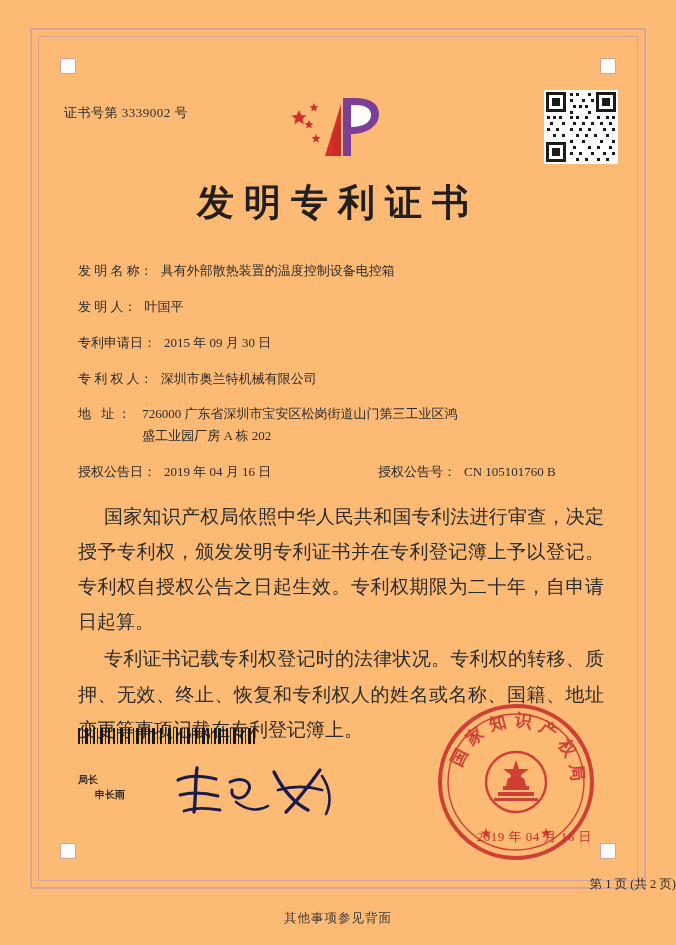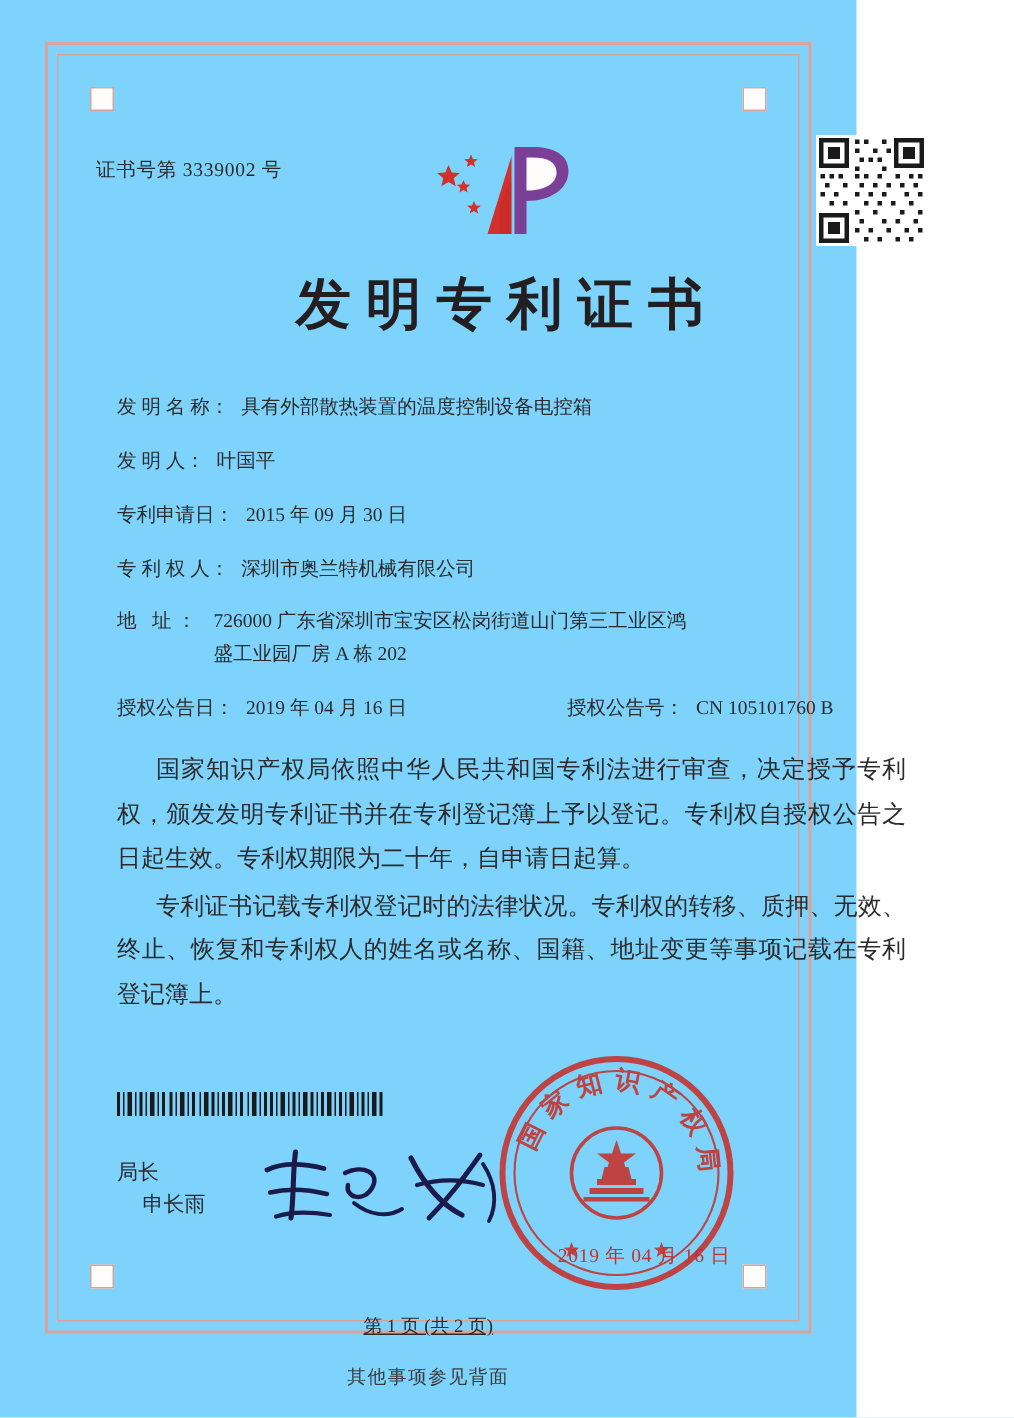--- a/index.html
+++ b/index.html
@@ -9,23 +9,23 @@
   }
   body {
     width: 676px;
     height: 945px;
     font-family: "Liberation Serif", "DejaVu Serif", serif;
     color: #2b2b2b;
     overflow: hidden;
   }
   .page {
     position: relative;
-    width: 571px;
+    width: 676px;
     height: 945px;
-    background: #7dd3fc;
+    background: #fdba74;
   }
   
   .border-outer {
     position: absolute;
     left: 30px;
     top: 28px;
     right: 30px;
     bottom: 56px;
     border: 2px solid #d9a39a;
   }
@@ -135,21 +135,21 @@
     flex-direction: column;
     padding-left: 8px;
   }
   .addr-l2 {
     margin-top: 3px;
   }
 
   .paras {
     margin-top: 8px;
     padding: 0 16px 0 22px;
-    font-size: 16px;
+    font-size: 19px;
     line-height: 1.85;
     text-align: justify;
   }
   .para {
     text-indent: 26px;
     margin: 0 0 2px 0;
   }
 
   
   .barcode {
@@ -158,22 +158,23 @@
     top: 728px;
     width: 178px;
     height: 16px;
   }
 
   
   .sig-block {
     position: absolute;
     left: 78px;
     top: 772px;
-    font-size: 14px;
+    font-size: 10px;
     line-height: 1.5;
+    font-weight: bold;
   }
   .sig-label { display: block; }
   .sig-name { display: block; margin-left: 17px; }
   .handwriting {
     position: absolute;
     left: 170px;
     top: 762px;
     width: 170px;
     height: 60px;
   }
@@ -193,24 +194,23 @@
     font-size: 13px;
     color: #c8302b;
     letter-spacing: 0.5px;
   }
 
   .page-no {
     position: absolute;
     left: 0;
     right: 0;
     top: 876px;
-    text-align: center;
+    text-align: right;
     font-size: 12.5px;
     color: #2b2b2b;
-    text-decoration: underline;
   }
   .footnote {
     position: absolute;
     left: 0;
     right: 0;
     top: 910px;
     text-align: center;
     font-size: 12.5px;
     color: #3a3a3a;
     letter-spacing: 1px;

